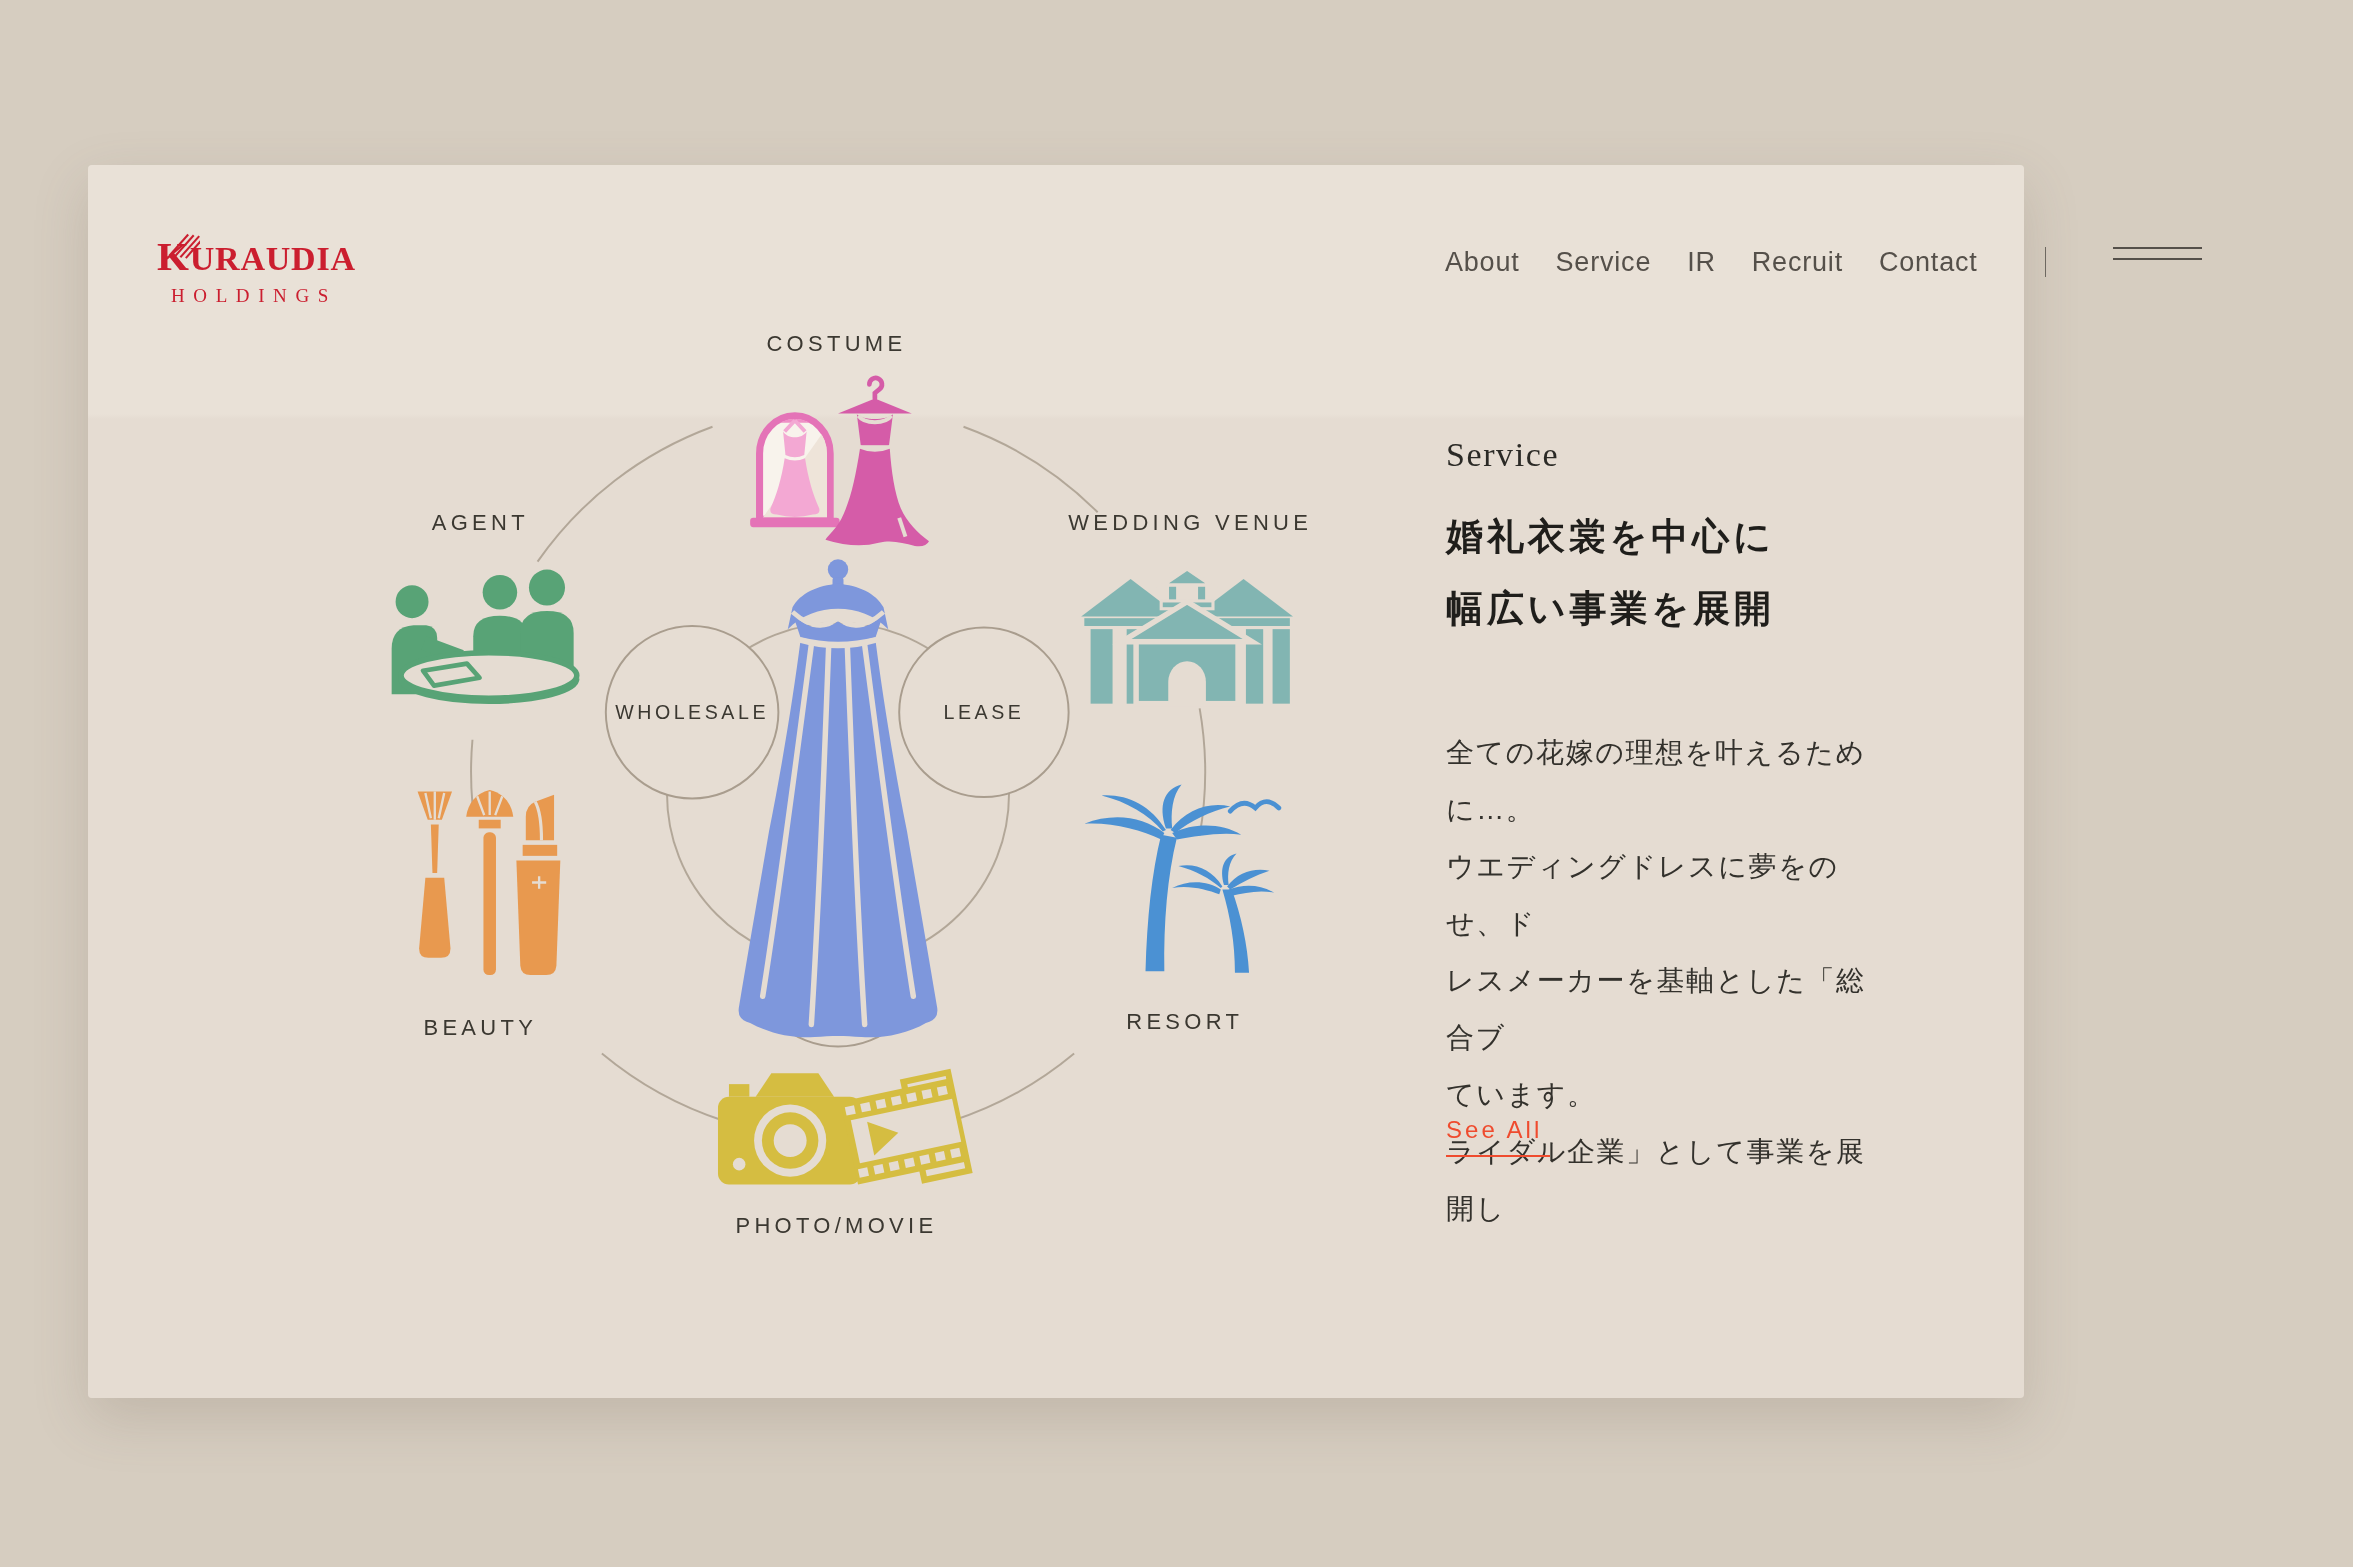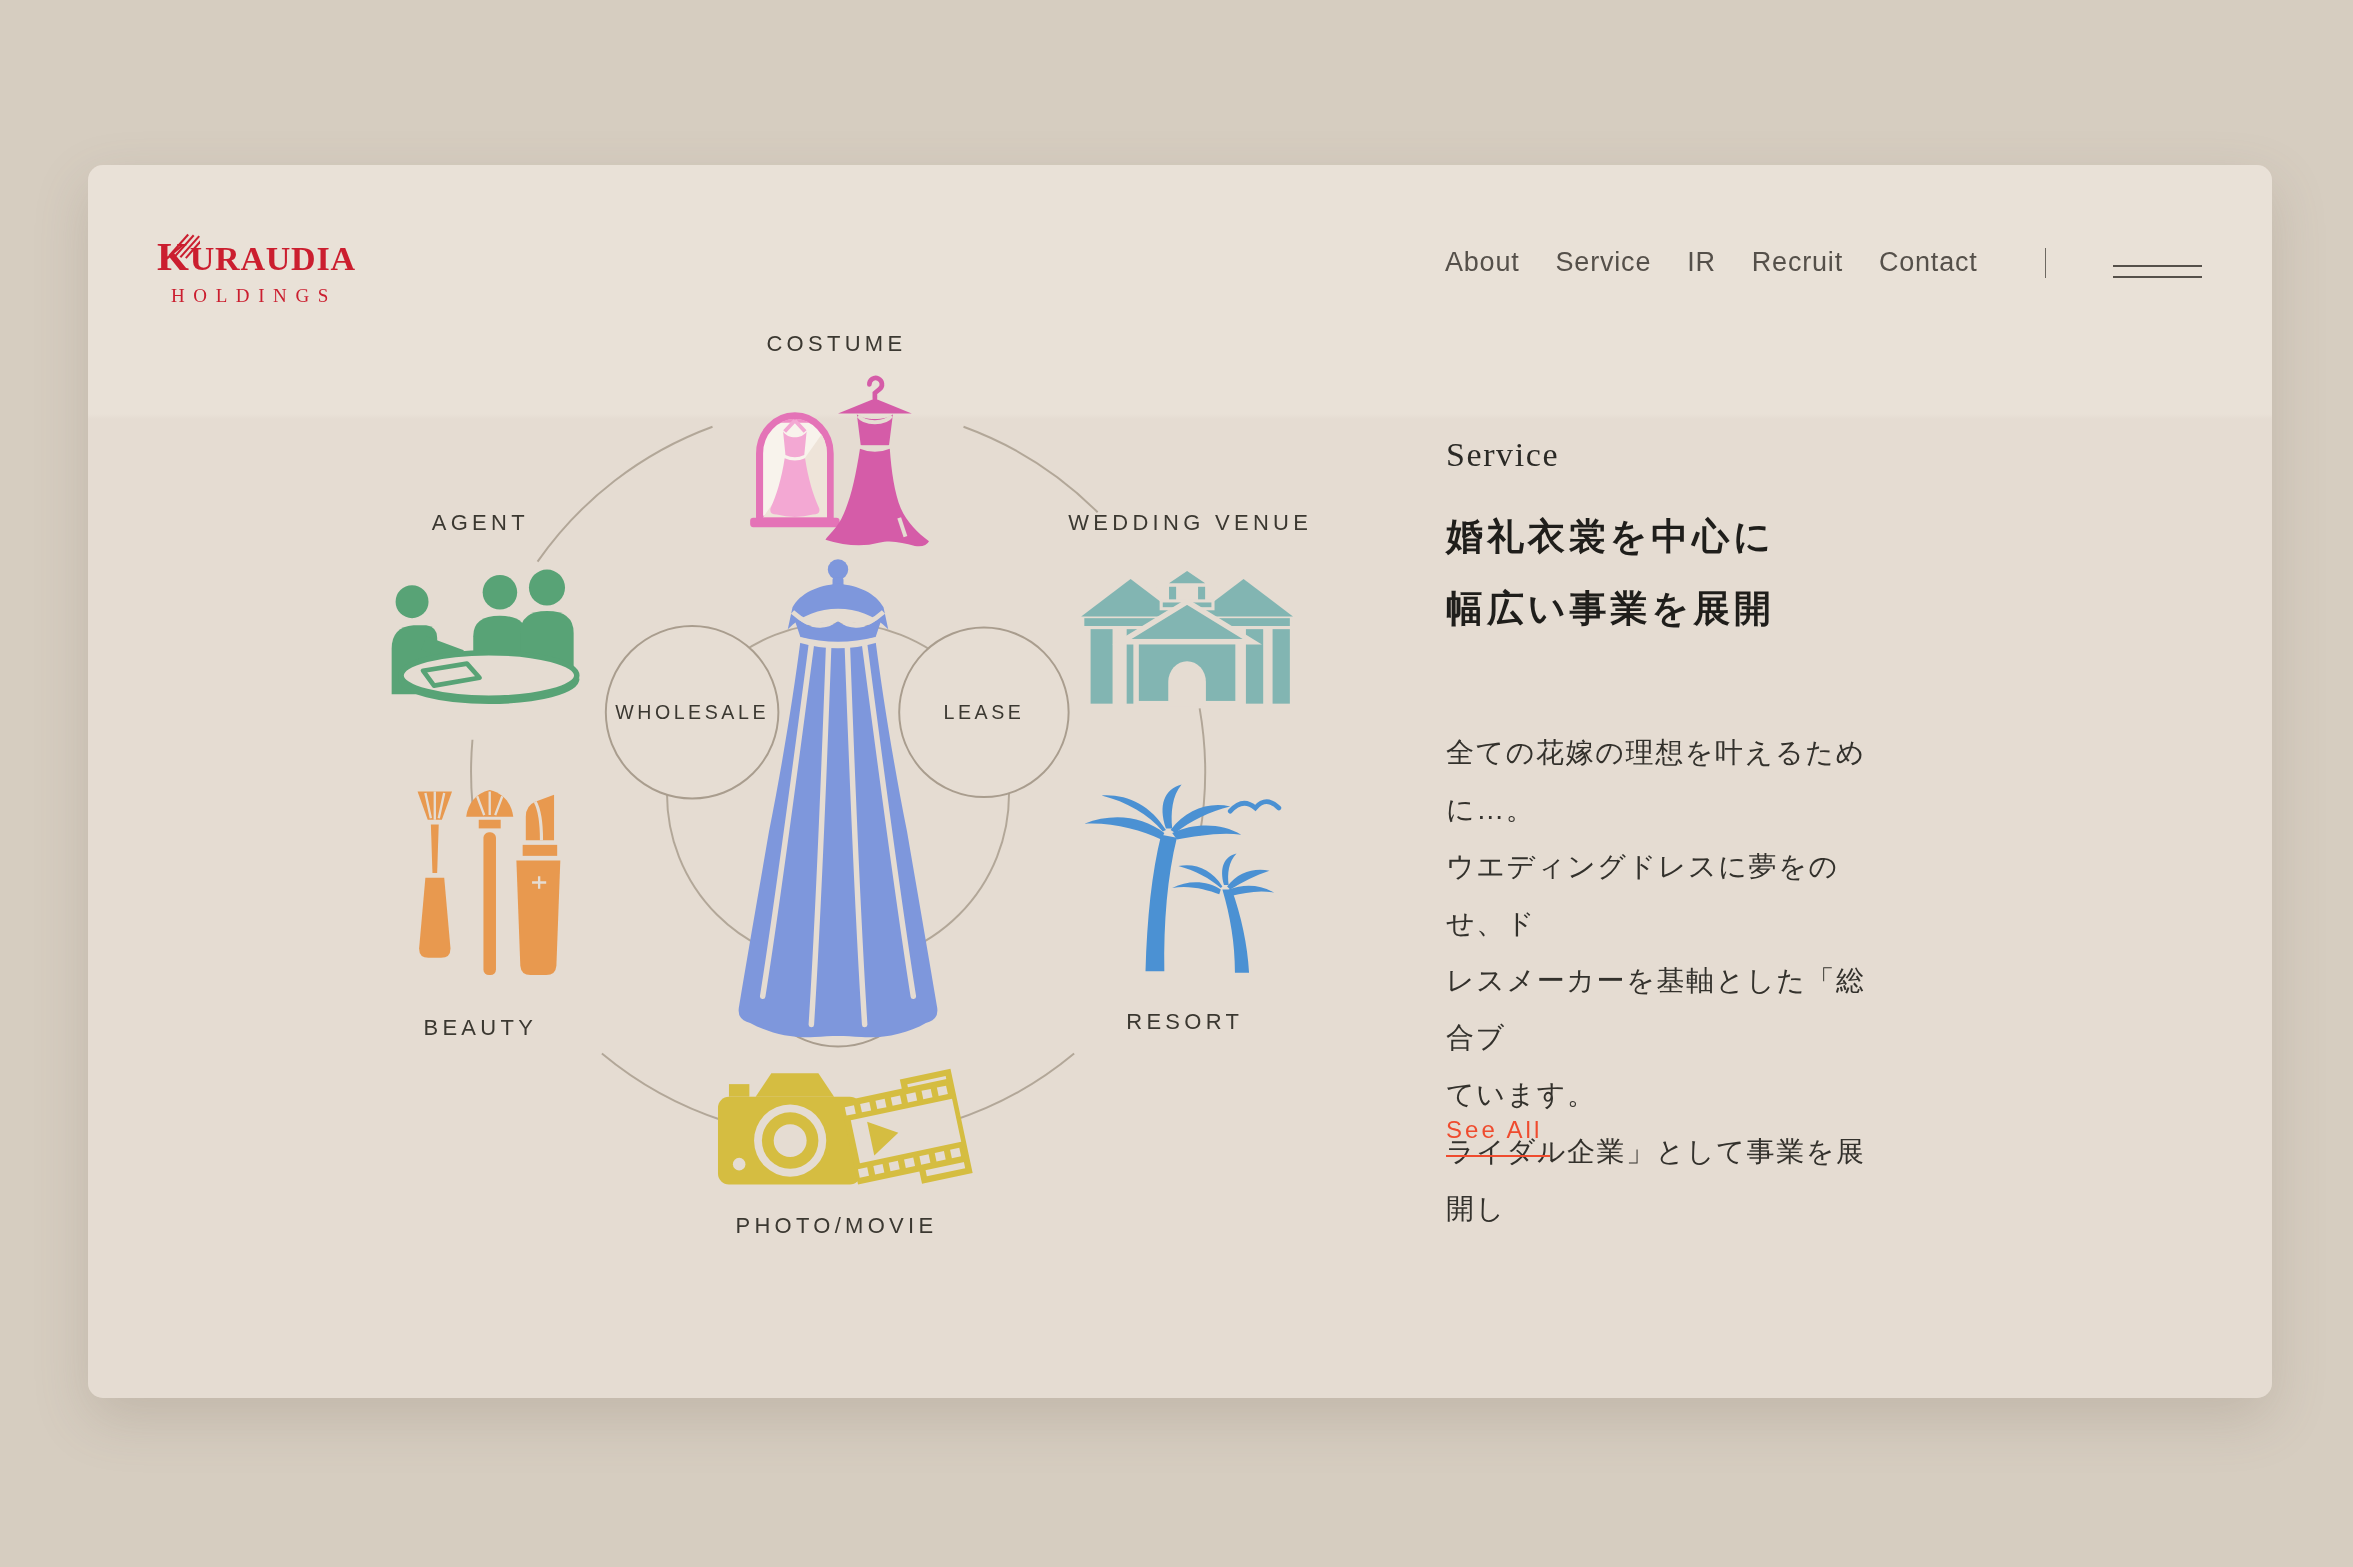--- a/index.html
+++ b/index.html
@@ -7,22 +7,22 @@
   body {
     background:#d6cdc0;
     font-family:"Liberation Sans", sans-serif;
     position:relative;
     overflow:hidden;
   }
   .stage { position:absolute; inset:0; }
 
   .card {
     position:absolute; left:88px; top:165px;
-    width:2184px; height:1233px;
-    border-radius:15px;
+    width:1936px; height:1233px;
+    border-radius:4px;
     background:linear-gradient(to bottom, #e9e1d7 0px, #e9e1d7 249px, #e5dcd2 254px, #e5dcd2 100%);
     box-shadow:0 20.4px 55px rgba(110,95,80,0.20);
   }
 
   
   .logo { position:absolute; left:69px; top:67px; cursor:pointer; }
   .logo-name {
     font-family:"Liberation Serif", serif;
     font-weight:bold; font-size:34px; letter-spacing:0.8px;
     color:#cb1e2f; position:relative; display:block;
@@ -30,21 +30,21 @@
   .logo-name::first-letter { font-size:41px; }
   .logo-hatch { position:absolute; left:10.2px; top:0px; }
   .logo-sub {
     display:block; margin:4.7px 0 0 14px;
     font-size:19px; letter-spacing:8.6px; color:#cb1e2f;
     font-family:"Liberation Serif", serif;
   }
 
   .nav {
     position:absolute; left:1357px; top:82px;
-    display:flex; align-items:flex-end;
+    display:flex; align-items:flex-start;
     font-size:27px; color:#55504a; letter-spacing:0.8px;
   }
   .nav-item { margin-right:36px; cursor:pointer; white-space:nowrap; }
   .nav-divider { width:1.6px; height:30px; background:#6d6861; margin:0 67px 0 31px; }
   .burger { width:89px; cursor:pointer; }
   .burger span { display:block; height:2.4px; background:#55504a; margin-bottom:8.6px; }
   .burger span:last-child { margin-bottom:0; }
 
   
   .eyebrow {

